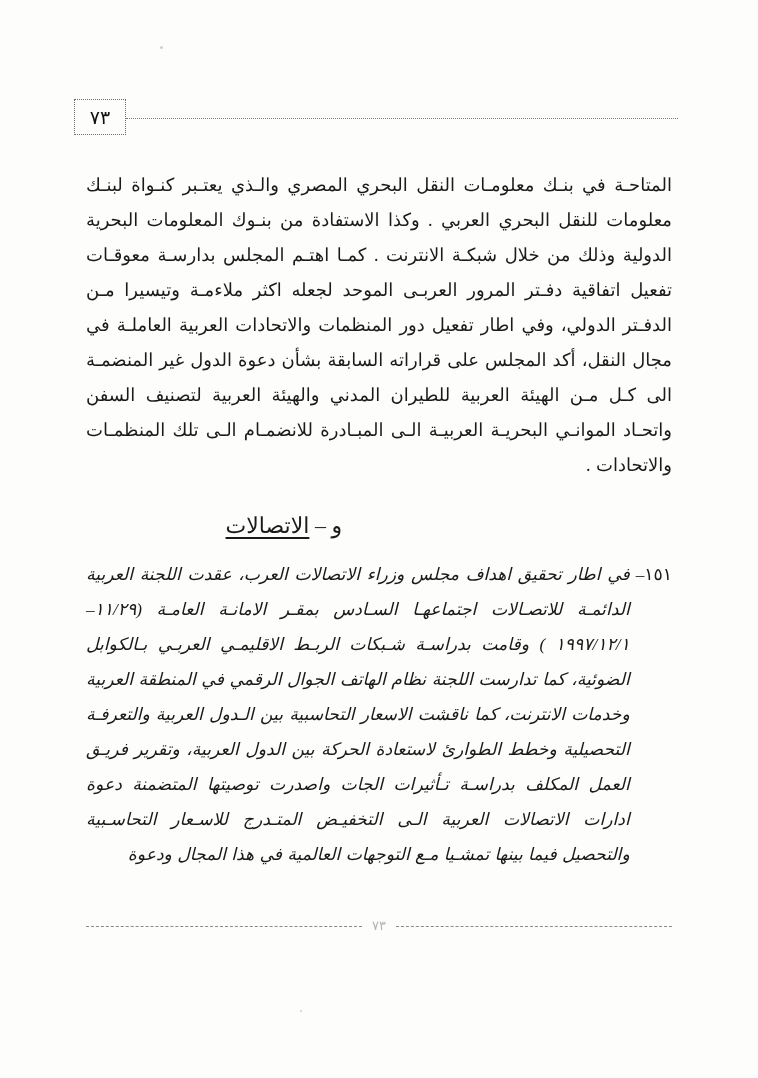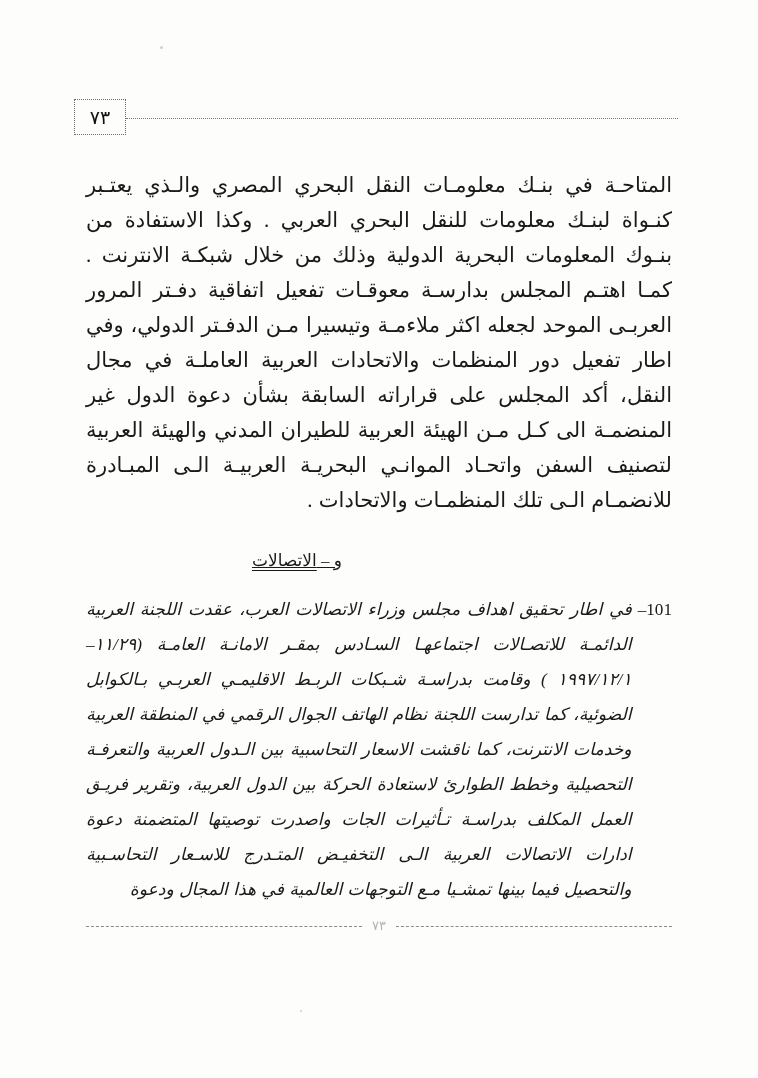--- a/index.html
+++ b/index.html
@@ -58,37 +58,36 @@
   .content {
     position: absolute;
     top: 168px;
     left: 86px;
     right: 86px;
     text-align: justify;
     direction: rtl;
   }
   p.para {
     margin: 0 0 0 0;
-    font-size: 21px;
+    font-size: 18px;
     line-height: 35px;
     text-align: justify;
     text-align-last: right;
     letter-spacing: 0px;
     word-spacing: 1px;
   }
   .gap-sm { height: 14px; }
   .gap-md { height: 26px; }
 
   .section-heading {
-    font-size: 17px;
+    font-size: 22px;
     line-height: 34px;
     text-align: right;
     padding-right: 330px;
     margin: 0;
-    text-decoration: underline;
   }
   .section-heading span.u {
     text-decoration: underline;
     text-underline-offset: 4px;
   }
 
   .numbered {
     display: flex;
     flex-direction: row;
     direction: rtl;
@@ -157,21 +156,21 @@
 
     <div class="gap-md"></div>
 
     <div class="section-heading">
       <span>و – </span><span class="u">الاتصالات</span>
     </div>
 
     <div class="gap-sm"></div>
 
     <div class="numbered">
-      <div class="num">101–</div>
+      <div class="num">١٥١–</div>
       <div class="txt">في اطار تحقيق اهداف مجلس وزراء الاتصالات العرب، عقدت اللجنة العربية الدائمـة للاتصـالات اجتماعهـا السـادس بمقـر الامانـة العامـة (١١/٢٩– ١٩٩٧/١٢/١ ) وقامت بدراسـة شـبكات الربـط الاقليمـي العربـي بـالكوابل الضوئية، كما تدارست اللجنة نظام الهاتف الجوال الرقمي في المنطقة العربية وخدمات الانترنت، كما ناقشت الاسعار التحاسبية بين الـدول العربية والتعرفـة التحصيلية وخطط الطوارئ لاستعادة الحركة بين الدول العربية، وتقرير فريـق العمل المكلف بدراسـة تـأثيرات الجات واصدرت توصيتها المتضمنة دعوة ادارات الاتصالات العربية الـى التخفيـض المتـدرج للاسـعار التحاسـبية والتحصيل فيما بينها تمشـيا مـع التوجهات العالمية في هذا المجال ودعوة</div>
     </div>
 
   </div>
 
   <div class="footer">
     <div class="footer-rule"></div>
     <div class="footer-mark">٧٣</div>
     <div class="footer-rule"></div>
   </div>

